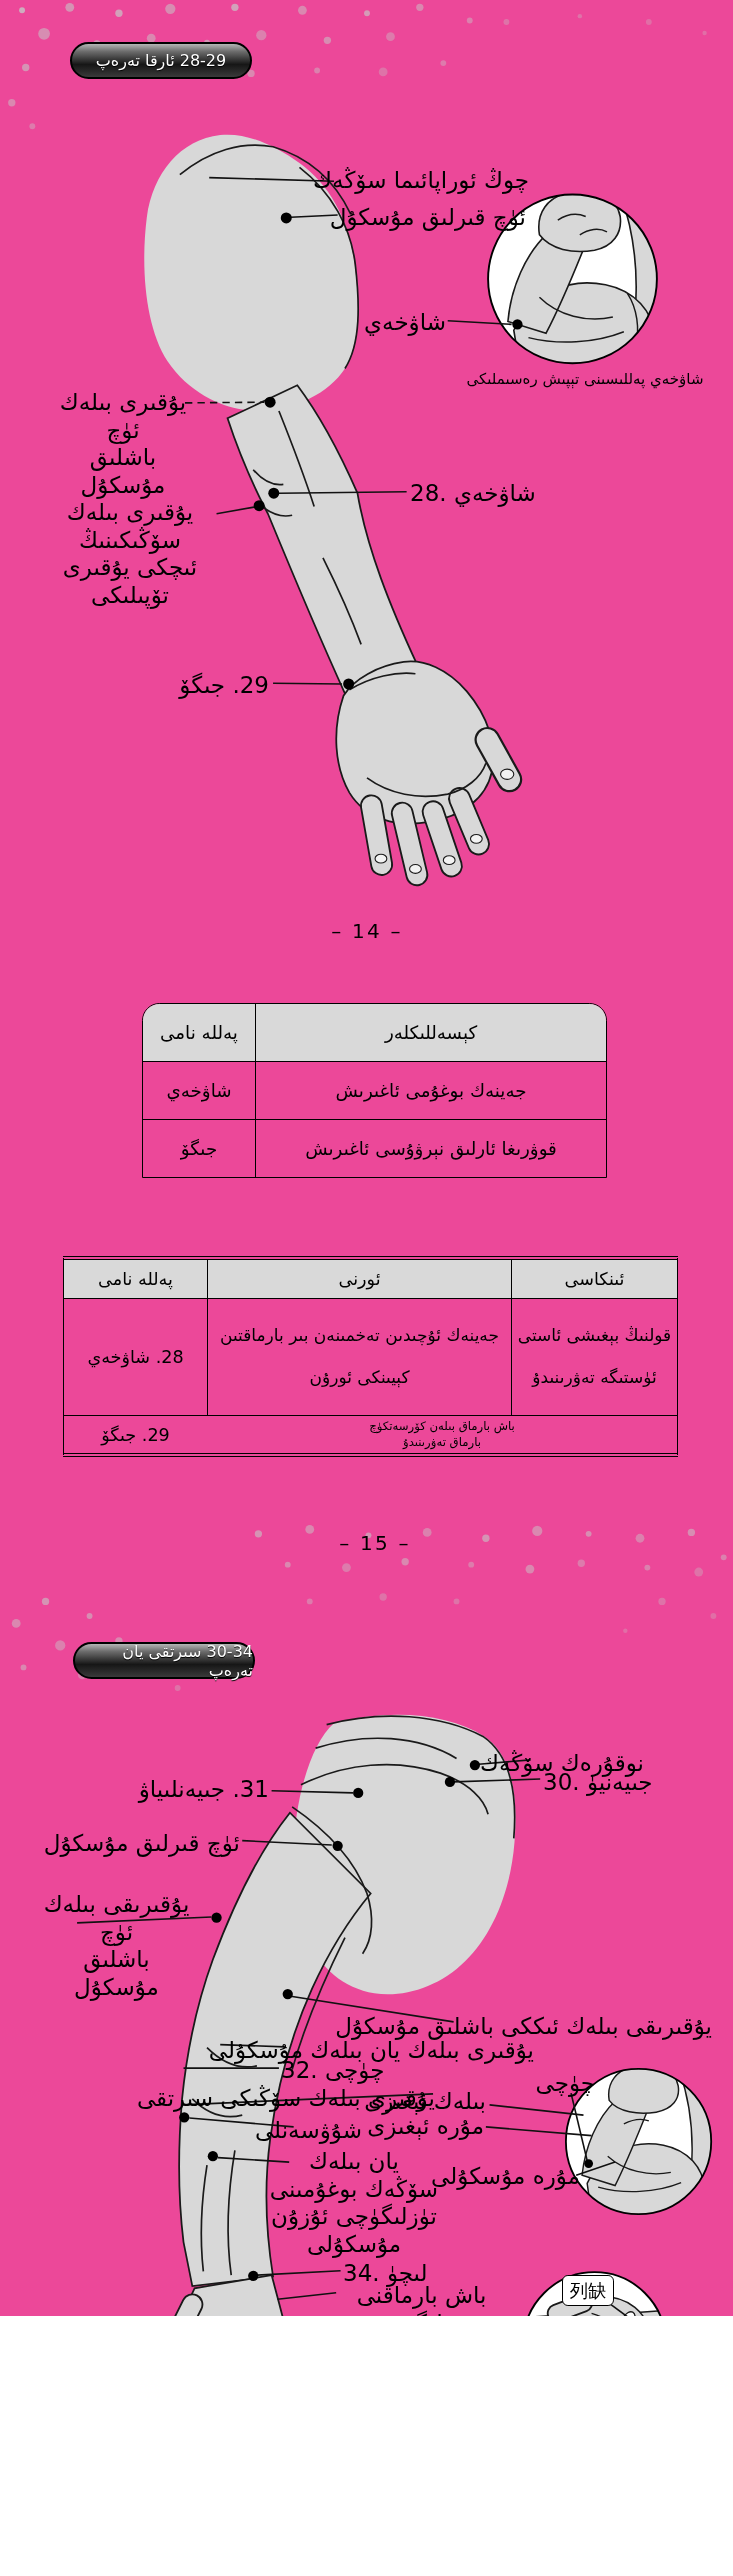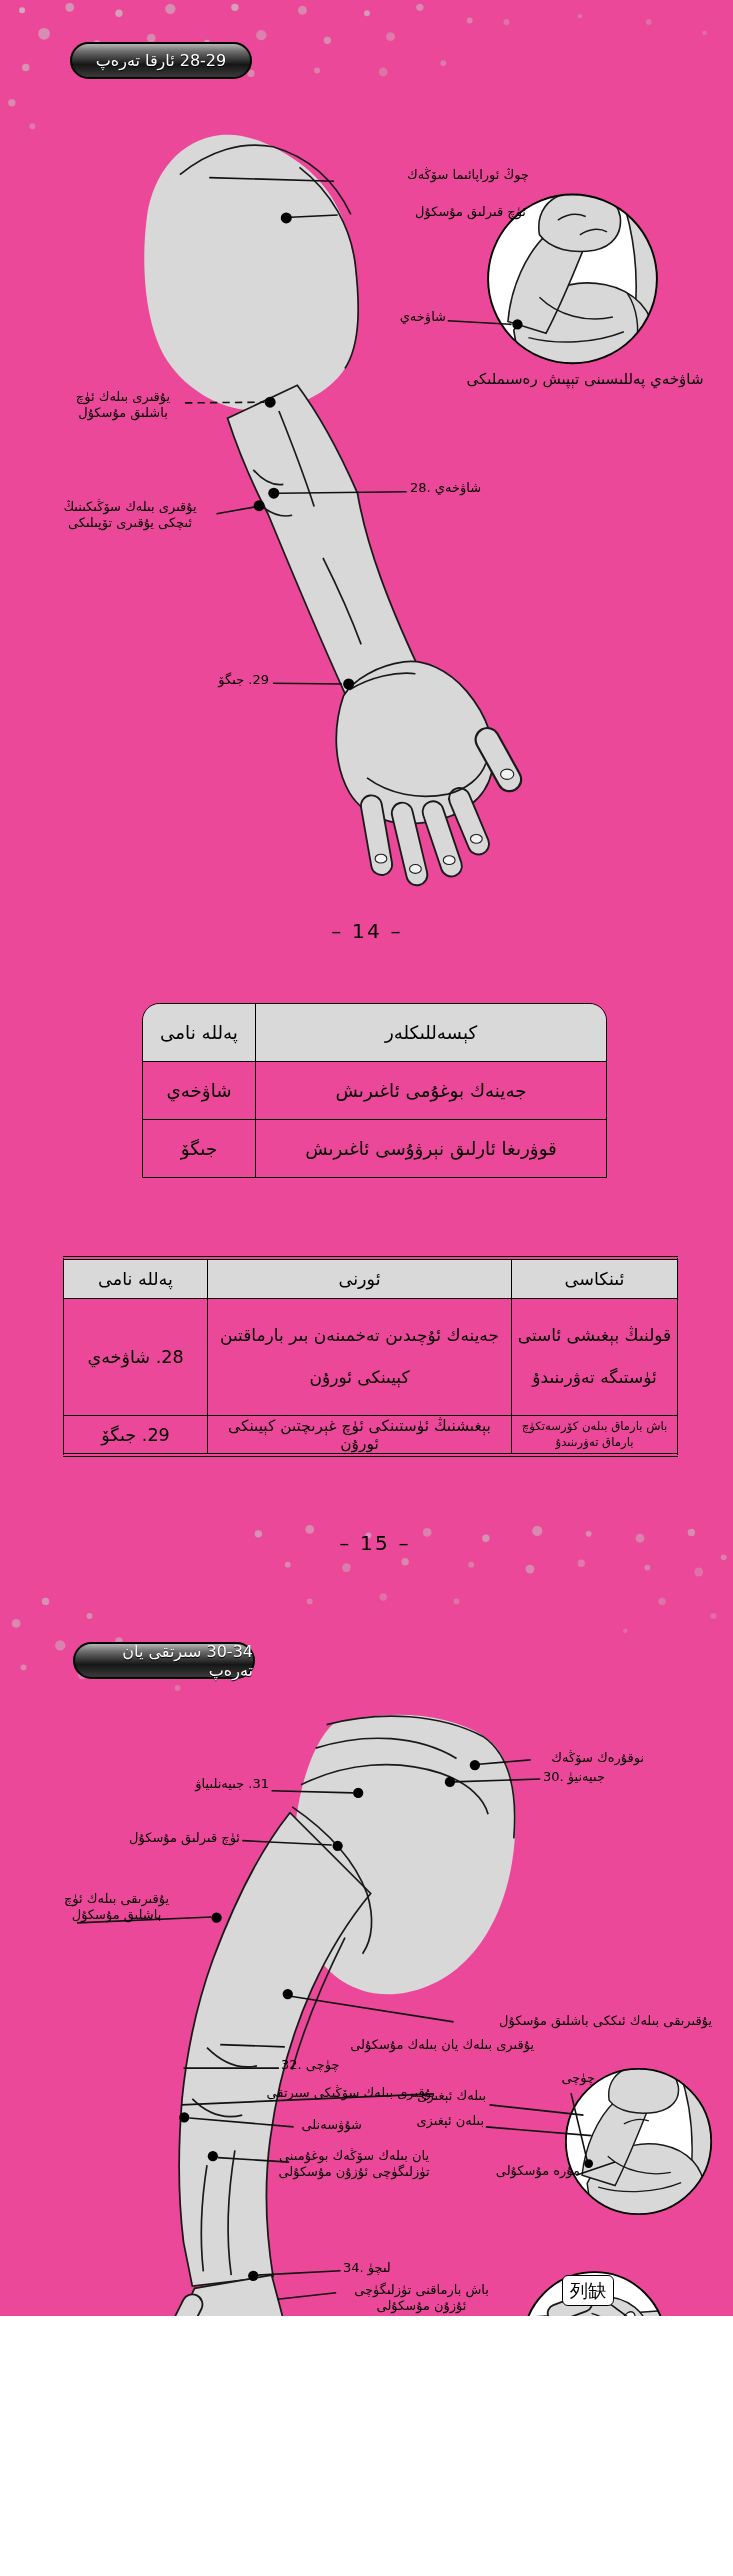--- a/index.html
+++ b/index.html
@@ -1,19 +1,19 @@
 <!DOCTYPE html>
 <html style="font-size:11.7px"><head>
 <meta charset="utf-8">
 <style>
   html,body{margin:0;padding:0;background:#fff;}
   #page{position:relative;width:734px;height:2316px;background:#ec4899;overflow:hidden;
         font-family:"DejaVu Sans",sans-serif;color:#000;}
   #art{position:absolute;left:0;top:0;}
-  .lbl{position:absolute;font-size:13px;line-height:1.2;direction:rtl;text-align:right;
+  .lbl{position:absolute;font-size:23px;line-height:1.2;direction:rtl;text-align:right;
        white-space:pre-line;color:#000;}
   .ltr{direction:ltr;text-align:left;}
   .ctr{text-align:center;}
   .badge{position:absolute;width:182px;height:37px;border-radius:19px;
          background:linear-gradient(180deg,#b5b5b5 0%,#6e6e6e 22%,#161616 62%,#3a3a3a 100%);
          border:2.2px solid #000;box-sizing:border-box;color:#fff;font-size:16px;
          display:flex;align-items:center;justify-content:center;direction:rtl;
          text-shadow:0 0.7px 0.7px #000;}
   .pagenum{position:absolute;left:0;width:734px;text-align:center;font-size:20px;
            letter-spacing:2.2px;}
@@ -362,41 +362,40 @@
   </div>
   <div class="t2row r1">
     <div class="t2c t2ca ltr" dir="ltr">28. شاۋخەي</div>
     <div class="t2c t2cb lh-big">جەينەك ئۇچىدىن تەخمىنەن بىر بارماقتىن
 كېيىنكى ئورۇن</div>
     <div class="t2c t2cc lh-big">قولنىڭ بېغىشى ئاستى
 ئۈستىگە تەۋرىنىدۇ</div>
   </div>
   <div class="t2row r2">
     <div class="t2c t2ca ltr" dir="ltr">29. جىگۆ</div>
-    <div class="t2c t2cb r2loc">بېغىشنىڭ ئۈستىنكى ئۈچ غېرىچتىن كېيىنكى ئورۇن</div>
     <div class="t2c t2cc sm">باش بارماق بىلەن كۆرسەتكۈچ
 بارماق تەۋرىنىدۇ</div>
   </div>
 </div>
 
 <div class="pagenum" style="top:1531px;padding-left:8px;">– 15 –</div>
 
 <div class="lbl" style="right:90px;top:1750px;">نوقۇرەك سۆڭەك</div>
 <div class="lbl ltr" dir="ltr" style="left:543px;top:1769px;">30. جىيەنيۈ</div>
 <div class="lbl" style="right:465px;top:1776px;">31. جىيەنلىياۋ</div>
 <div class="lbl" style="right:494px;top:1830px;">ئۈچ قىرلىق مۇسكۇل</div>
 <div class="lbl ctr" style="left:43px;top:1891px;width:147px;">يۇقىرىقى بىلەك ئۈچ
 باشلىق مۇسكۇل</div>
 <div class="lbl" style="right:22px;top:2013px;">يۇقىرىقى بىلەك ئىككى باشلىق مۇسكۇل</div>
 <div class="lbl" style="right:200px;top:2037px;">يۇقىرى بىلەك يان بىلەك مۇسكۇلى</div>
 <div class="lbl ltr" dir="ltr" style="left:281px;top:2057px;">32. چۈچى</div>
 <div class="lbl" style="right:299px;top:2085px;">يۇقىرى بىلەك سۆڭىكى سىرتقى</div>
 <div class="lbl" style="right:372px;top:2117px;">شۇۋسەنلى</div>
 <div class="lbl" style="right:248px;top:2088px;">بىلەك ئېغىزى</div>
-<div class="lbl" style="right:250px;top:2113px;">بىلەن ئېغىزى</div>
+<div class="lbl" style="right:250px;top:2113px;">مۇرە ئېغىزى</div>
 <div class="lbl" style="right:139px;top:2070px;">چۈچى</div>
 <div class="lbl" style="right:154px;top:2163px;">مۇرە مۇسكۇلى</div>
 <div class="lbl ctr" style="left:269px;top:2148px;width:170px;">يان بىلەك سۆڭەك بوغۇمىنى
 تۈزلىگۈچى ئۇزۇن مۇسكۇلى</div>
 <div class="lbl ltr" dir="ltr" style="left:343px;top:2260px;">34. لىچۈ</div>
 <div class="lbl ctr" style="left:338px;top:2282px;width:167px;">باش بارماقنى تۈزلىگۈچى
 ئۇزۇن مۇسكۇلى</div>
 <div class="cjkbox">列缺</div>
 
 <div class="pagenum" style="top:2491px;">– 16 –</div>

